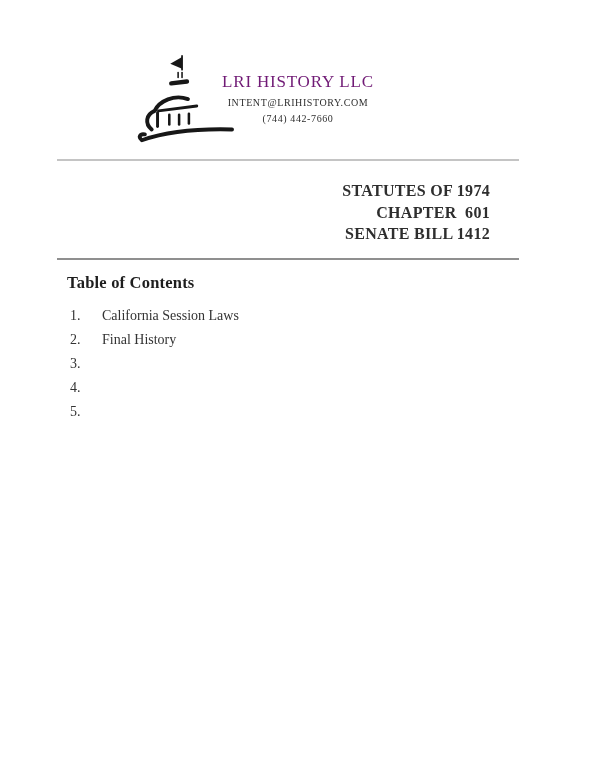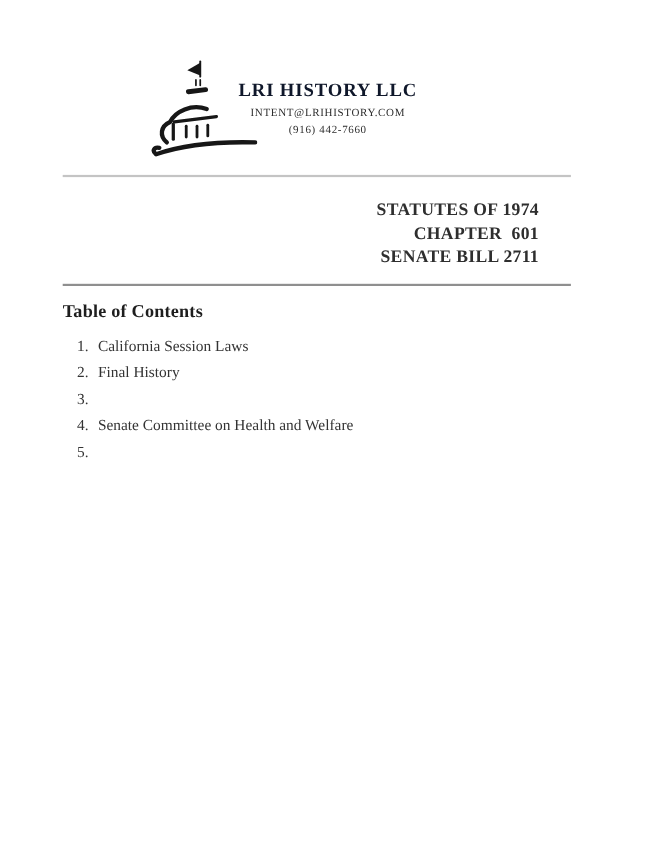--- a/index.html
+++ b/index.html
@@ -31,23 +31,22 @@
     left: 198px;
     top: 72px;
     width: 200px;
     text-align: center;
   }
   .company {
     font-size: 17px;
     letter-spacing: 0.8px;
     line-height: 19px;
     margin-bottom: 4px;
-    color: #0f172a;
+    color: #701a75;
     white-space: nowrap;
-    font-weight: bold;
   }
   .contact {
     font-size: 10px;
     letter-spacing: 0.6px;
     line-height: 16px;
     color: #2e2e2e;
     white-space: nowrap;
   }
 
   
@@ -71,21 +70,21 @@
     font-size: 16px;
     line-height: 21.5px;
     letter-spacing: 0.3px;
     color: #2e2e2e;
   }
   .reference div { white-space: pre; }
 
   
   .toc-title {
     position: absolute;
-    left: 57px;
+    left: 67px;
     top: 273px;
     font-size: 16.5px;
     font-weight: bold;
     letter-spacing: 0.2px;
     color: #1e1e1e;
   }
   .toc-list {
     position: absolute;
     left: 0;
     top: 309px;
@@ -97,21 +96,21 @@
     font-size: 14px;
     line-height: 14px;
     margin-bottom: 10px;
     color: #333333;
   }
   .toc-num {
     margin-left: 70px;
     width: 19px;
     flex: 0 0 19px;
   }
-  .toc-label { white-space: nowrap; }
+  .toc-label { white-space: nowrap; margin-left: 13px; }
 </style>
 </head>
 <body>
 
 <div class="page">
 
   <header>
     <div class="logo">
       <svg viewBox="0 0 100 100" fill="none" stroke="#171717" stroke-linecap="round" stroke-linejoin="round">
 
@@ -132,51 +131,50 @@
         <path d="M 35 62 L 35 72" stroke-width="2.6"></path>
         <path d="M 45 62 L 45 72" stroke-width="2.6"></path>
         <path d="M 55 61 L 55 71" stroke-width="2.6"></path>
 
         <path d="M 10 82 C 5 81, 3 85, 7 88 C 30 80, 62 76, 99 77" stroke-width="4"></path>
       </svg>
     </div>
     <div class="letterhead-text">
       <div class="company">LRI HISTORY LLC</div>
       <div class="contact">INTENT@LRIHISTORY.COM</div>
-      <div class="contact">(916) 442-7660</div>
+      <div class="contact">(744) 442-7660</div>
     </div>
   </header>
 
   <hr class="rule rule-top">
 
   <section class="reference">
     <div>STATUTES OF 1974</div>
     <div>CHAPTER  601</div>
-    <div>SENATE BILL 2711</div>
+    <div>SENATE BILL 1412</div>
   </section>
 
   <hr class="rule rule-bottom">
 
   <section>
     <h1 class="toc-title">Table of Contents</h1>
     <ol class="toc-list">
       <li class="toc-item">
         <span class="toc-num">1.</span>
         <span class="toc-label">California Session Laws</span>
       </li>
       <li class="toc-item">
         <span class="toc-num">2.</span>
         <span class="toc-label">Final History</span>
       </li>
       <li class="toc-item">
         <span class="toc-num">3.</span>
       </li>
       <li class="toc-item">
         <span class="toc-num">4.</span>
-        <span class="toc-label">Senate Committee on Health and Welfare</span>
       </li>
       <li class="toc-item">
         <span class="toc-num">5.</span>
       </li>
     </ol>
   </section>
 
 </div>
 
 </body></html>

